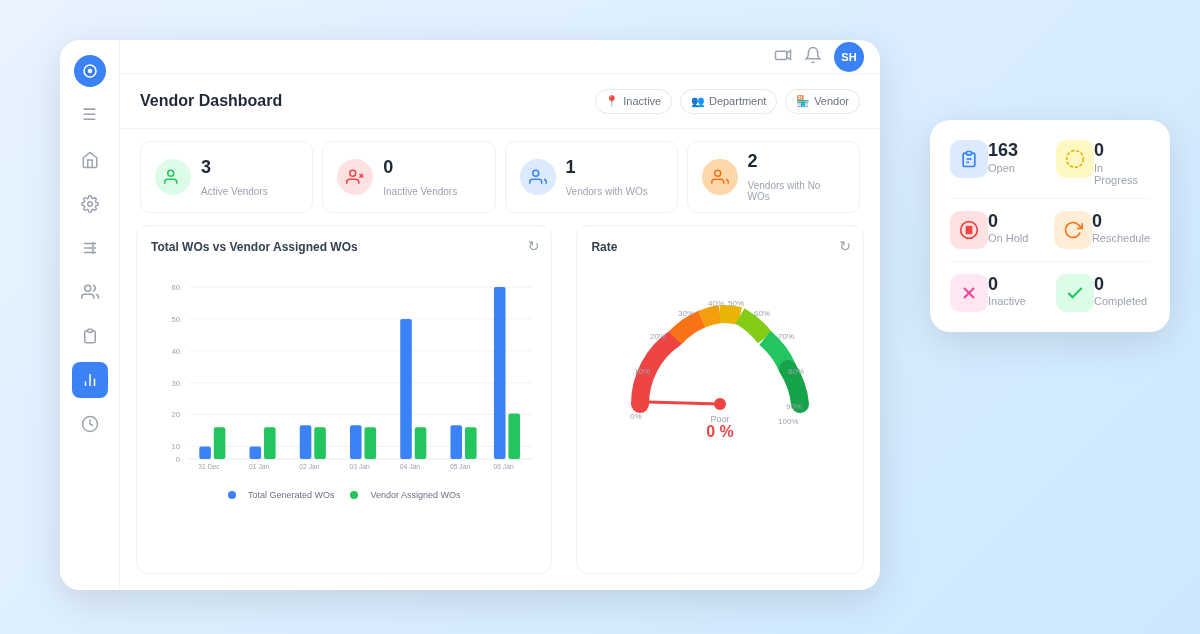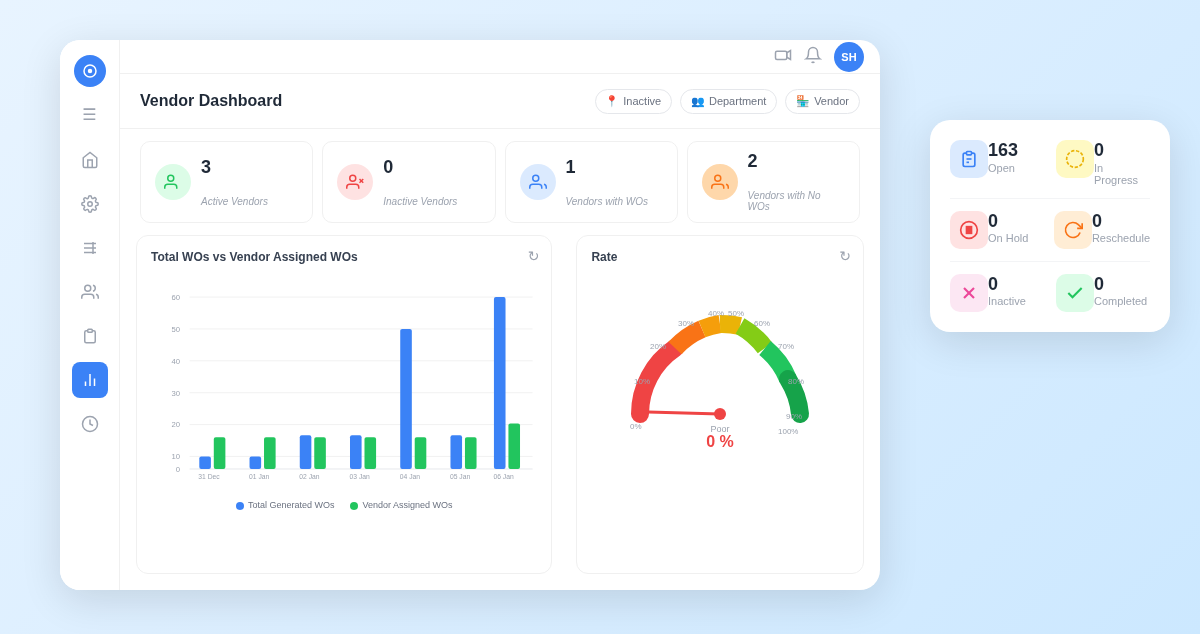--- a/index.html
+++ b/index.html
@@ -192,22 +192,21 @@
     .stat-info .number {
       font-size: 18px;
       font-weight: 700;
       color: #1f2937;
       line-height: 1;
     }
 
     .stat-info .label {
       font-size: 10px;
       color: #9ca3af;
-      margin-top: 20px;
-      font-style: italic;
+      margin-top: 10px;
     }
 
     
     .charts-row {
       display: flex;
       flex: 1;
       gap: 0;
       padding: 0 16px 16px;
     }
 
@@ -251,22 +250,22 @@
 
     .chart-legend {
       display: flex;
       justify-content: center;
       gap: 16px;
       margin-top: 6px;
     }
 
     .legend-item {
       display: flex;
-      align-items: flex-end;
-      gap: 4px;
+      align-items: center;
+      gap: 12px;
       font-size: 9px;
       color: #6b7280;
     }
 
     .legend-dot {
       width: 8px;
       height: 8px;
       border-radius: 50%;
     }
 

